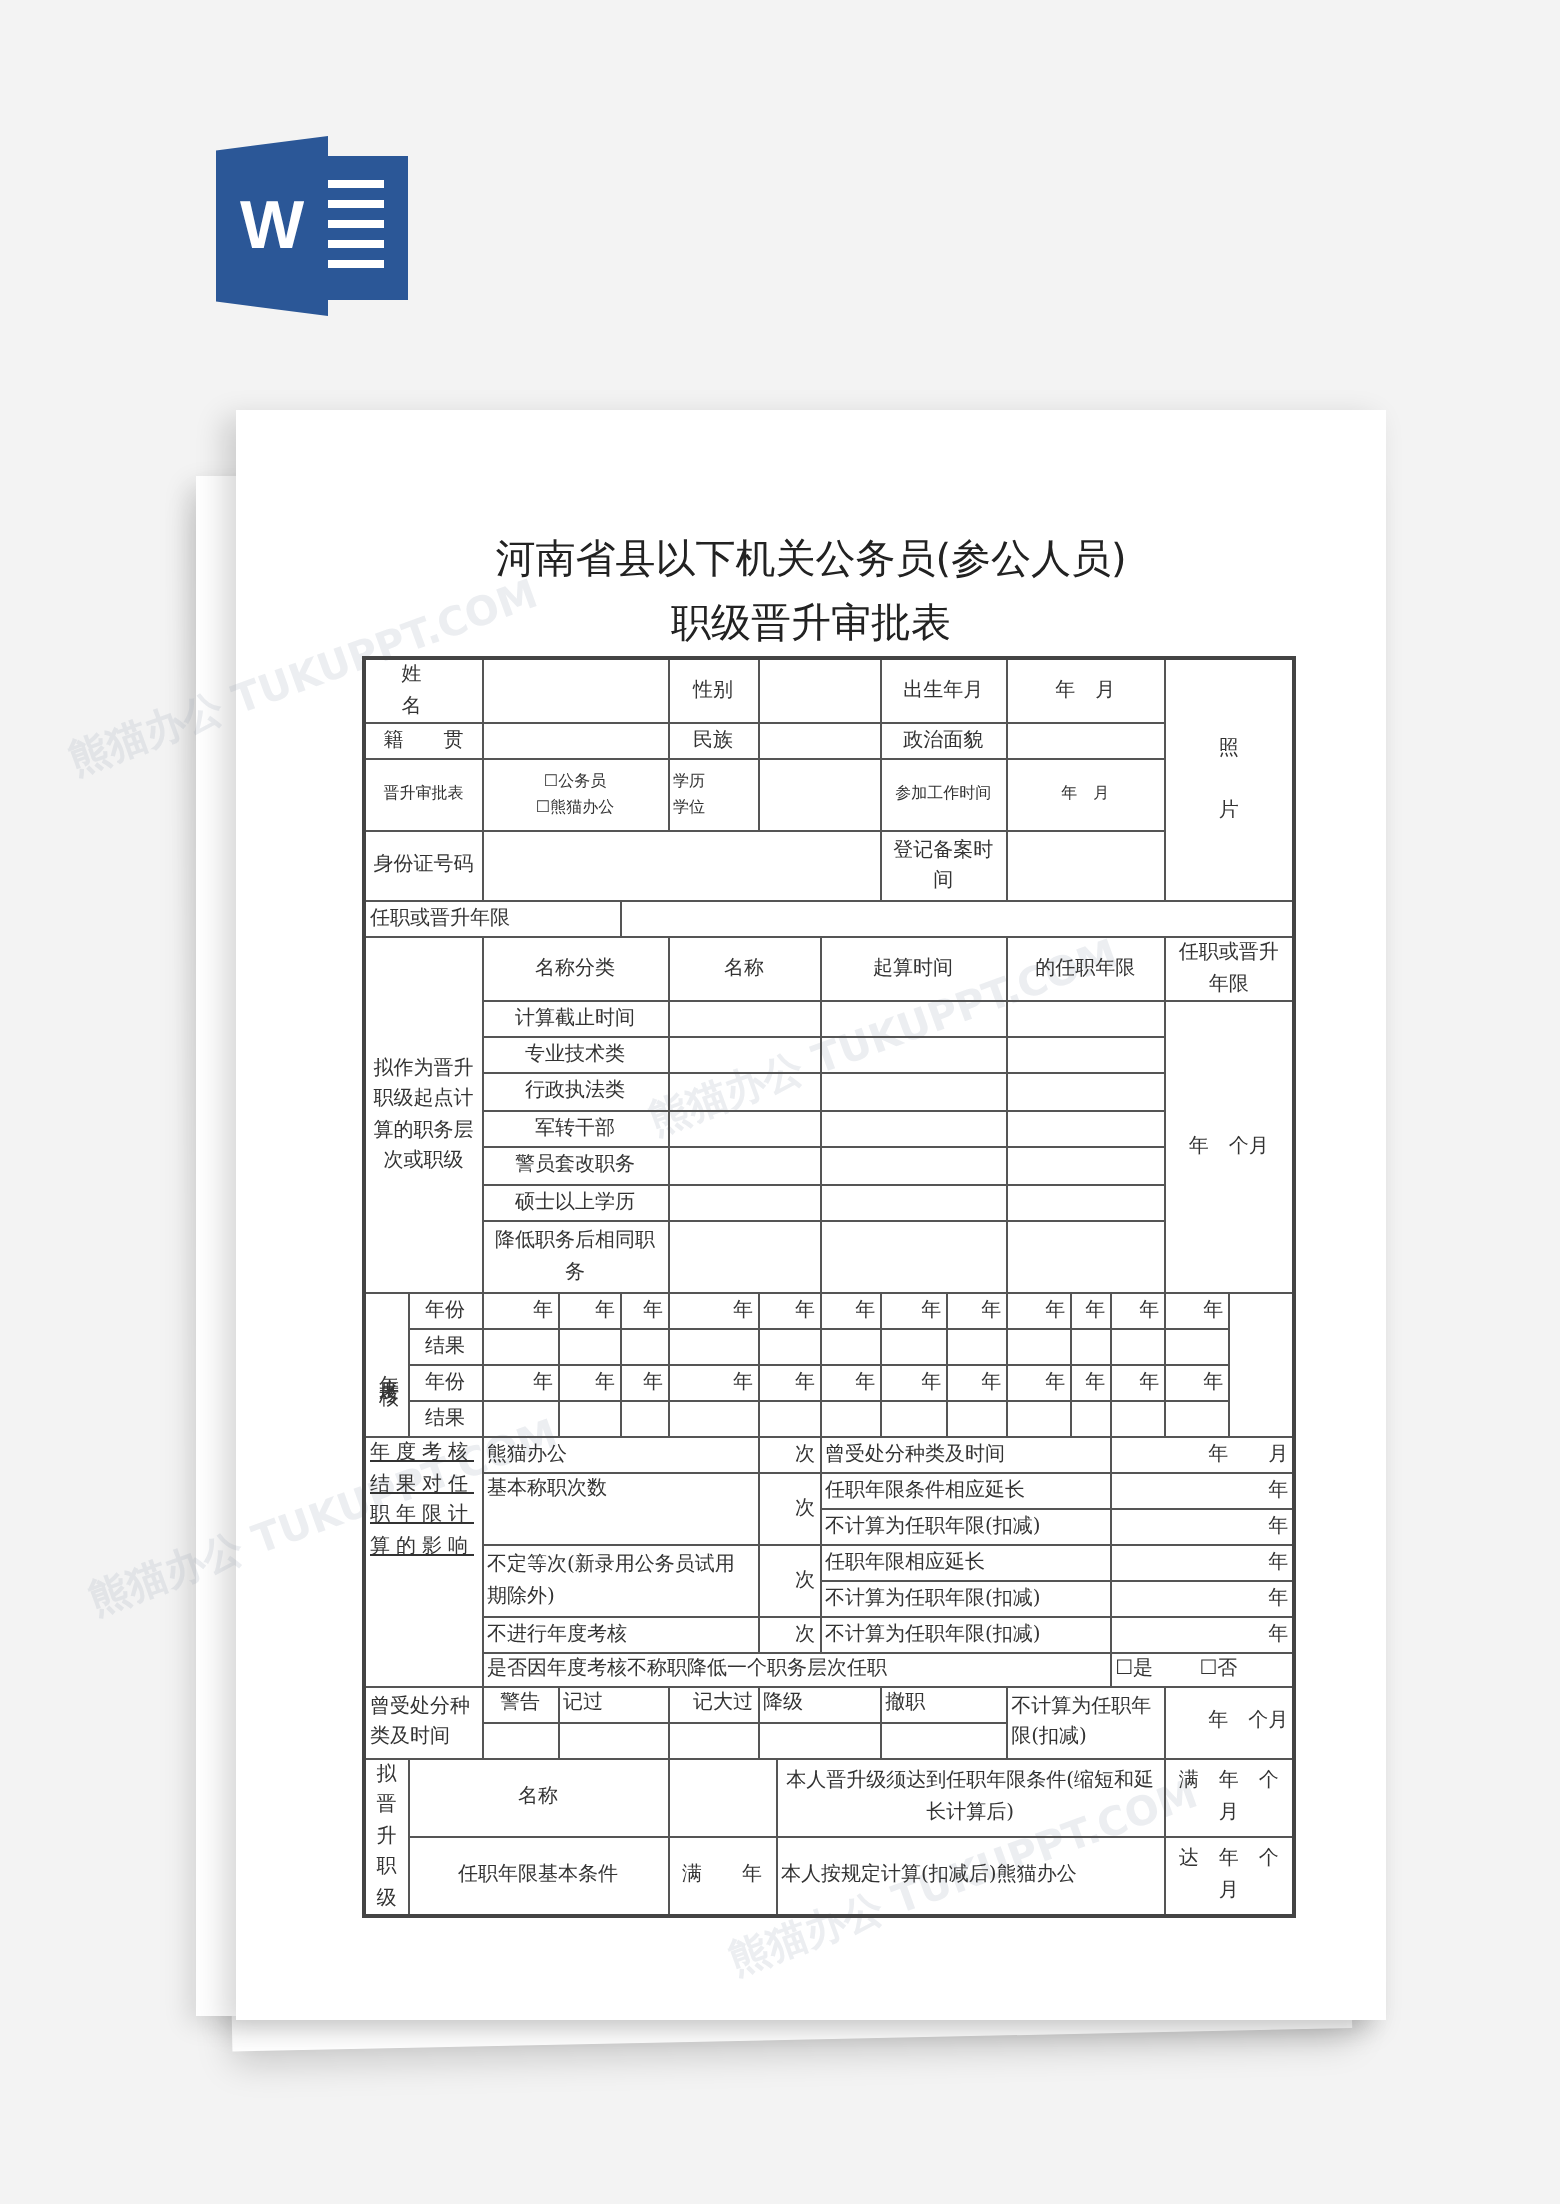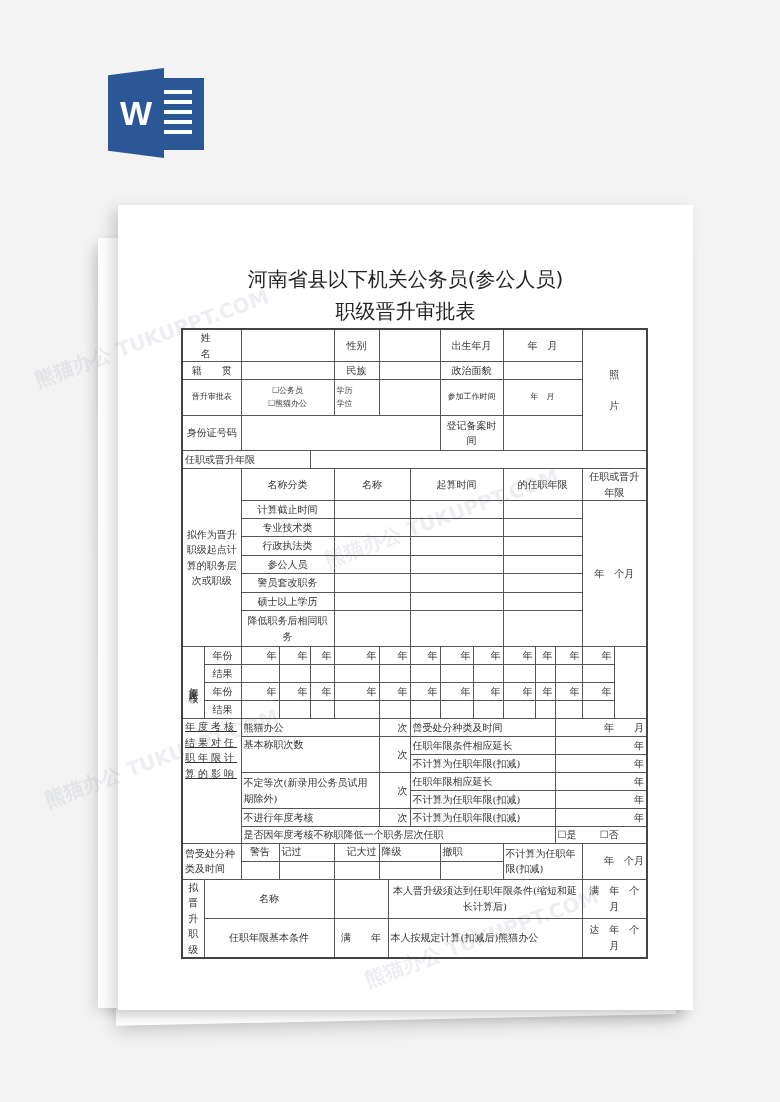--- a/index.html
+++ b/index.html
@@ -147,21 +147,21 @@
           <td colspan="3"></td>
           <td colspan="3"></td>
         </tr>
     <tr style="height:19px">
           <td colspan="3">行政执法类</td>
           <td colspan="4"></td>
           <td colspan="3"></td>
           <td colspan="3"></td>
         </tr>
     <tr style="height:18px">
-          <td colspan="3">参公人员</td>
+          <td colspan="3">军转干部</td>
           <td colspan="4"></td>
           <td colspan="3"></td>
           <td colspan="3"></td>
         </tr>
     <tr style="height:19px">
           <td colspan="3">警员套改职务</td>
           <td colspan="4"></td>
           <td colspan="3"></td>
           <td colspan="3"></td>
         </tr>

